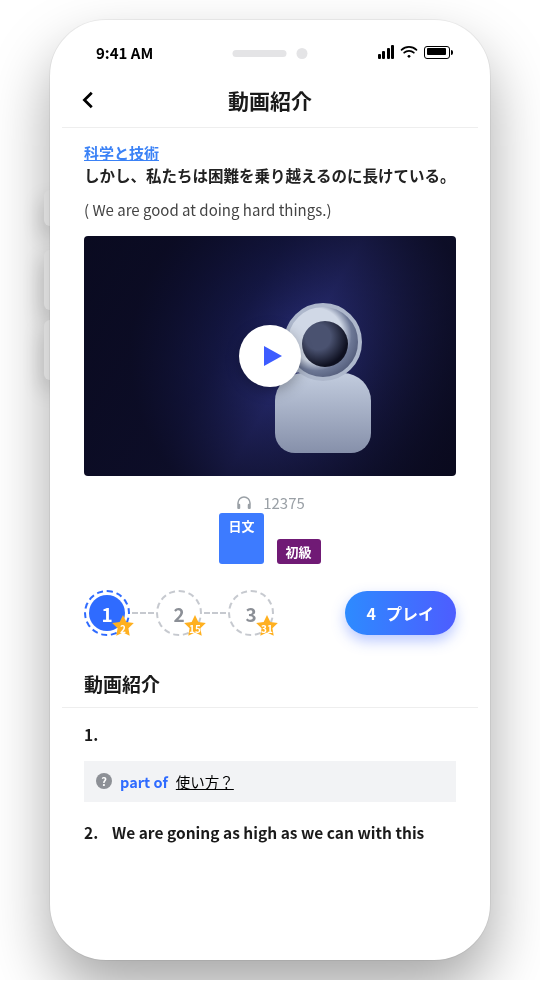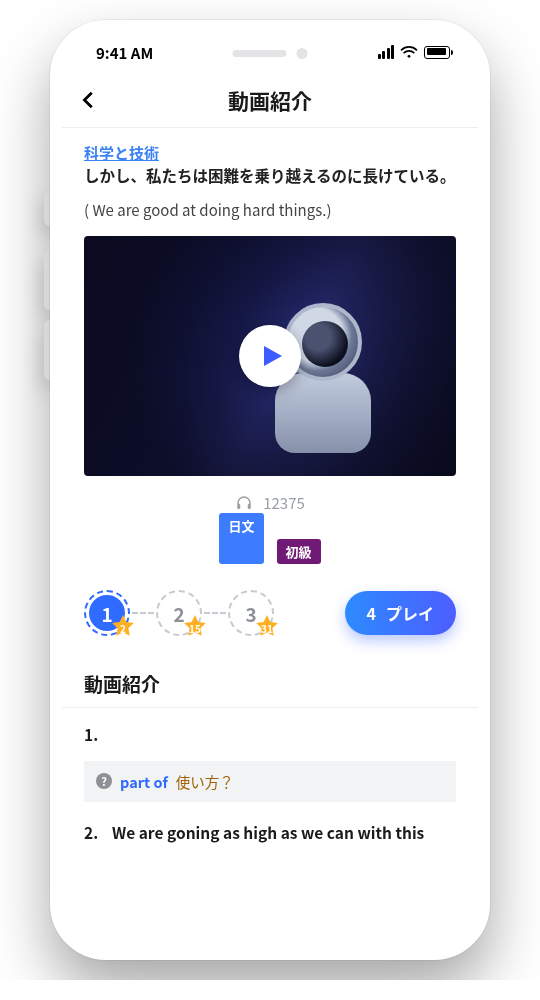--- a/index.html
+++ b/index.html
@@ -209,21 +209,21 @@
     background:#f2f3f5;
     padding:10px 12px;
     display:flex; align-items:center; gap:8px;
     font-size:14.5px;
   }
   .hint .q{
     width:16px; height:16px; border-radius:50%; background:#8d9096; color:#fff;
     font-size:11px; font-weight:700; display:flex; align-items:center; justify-content:center;
   }
   .hint .link{ color:#2f6bff; font-weight:600;}
-  .hint .tail{ color:#a16207; }
+  .hint .tail{ color:#000000;text-decoration:underline; }
 
 </style>
 </head>
 <body>
 
 <div class="device-wrap">
   <div class="side-btn s1"></div>
   <div class="side-btn s2"></div>
   <div class="side-btn s3"></div>
 

